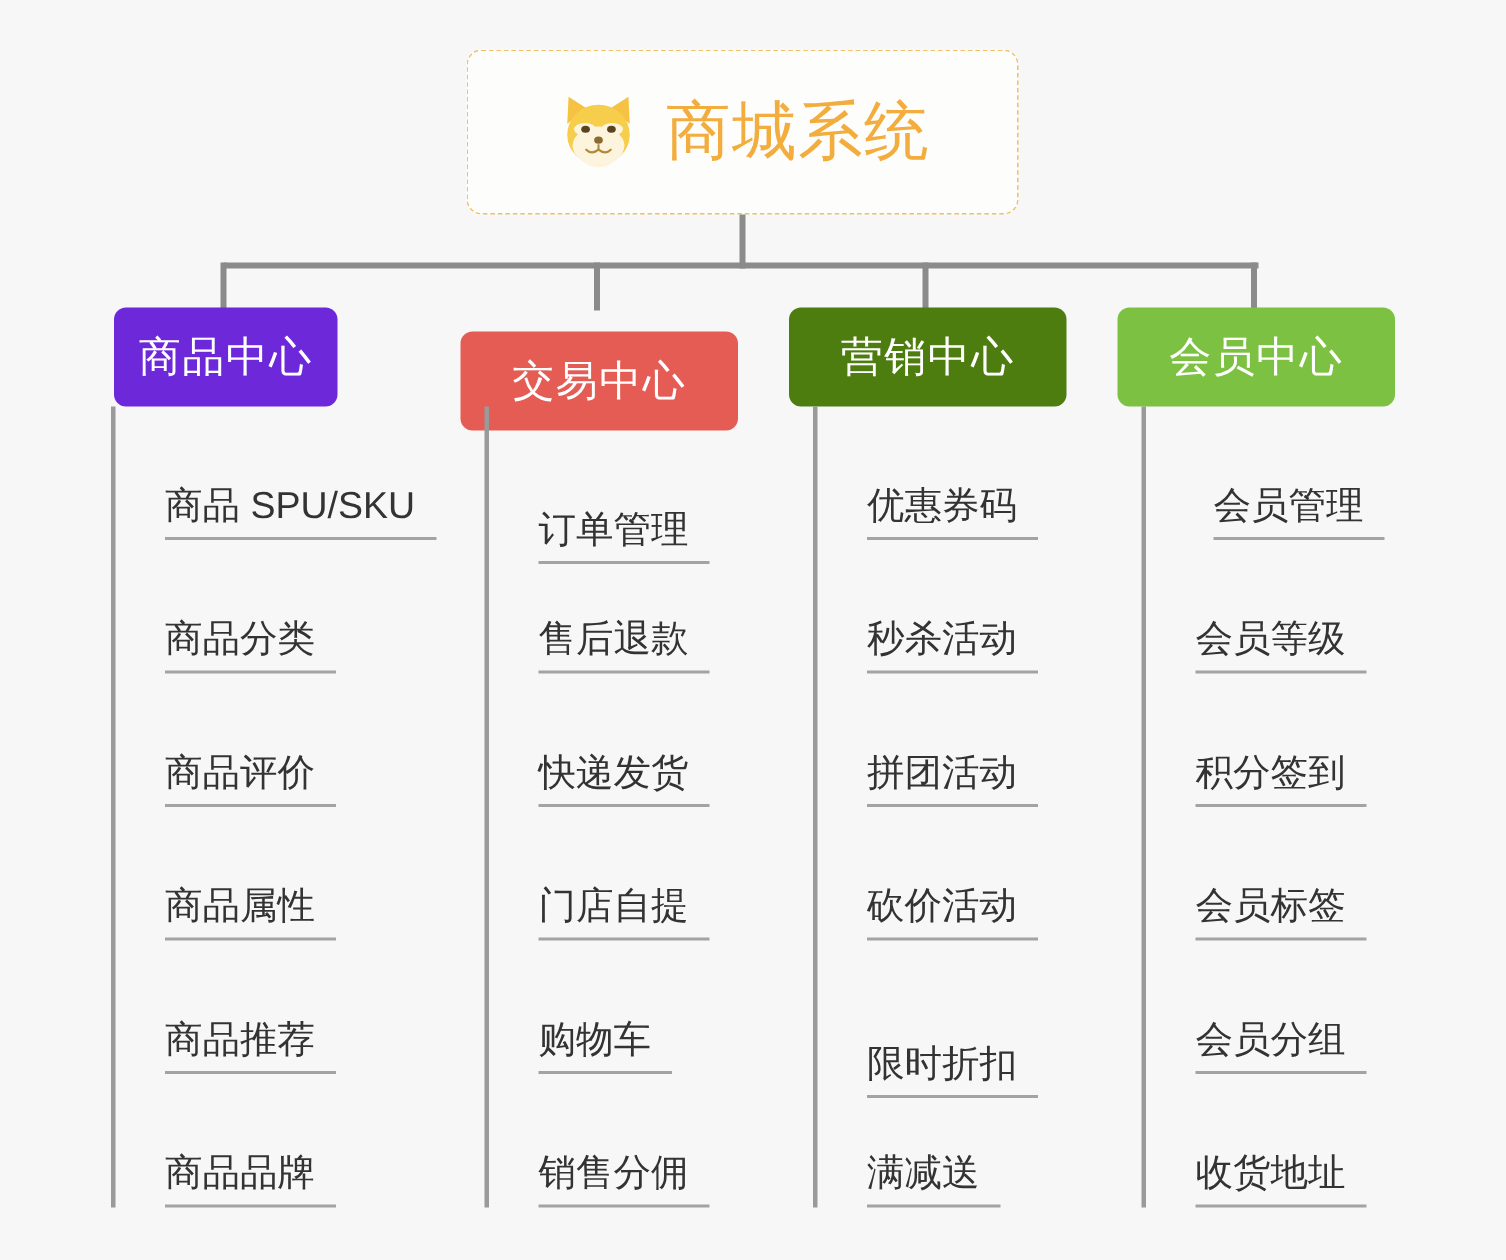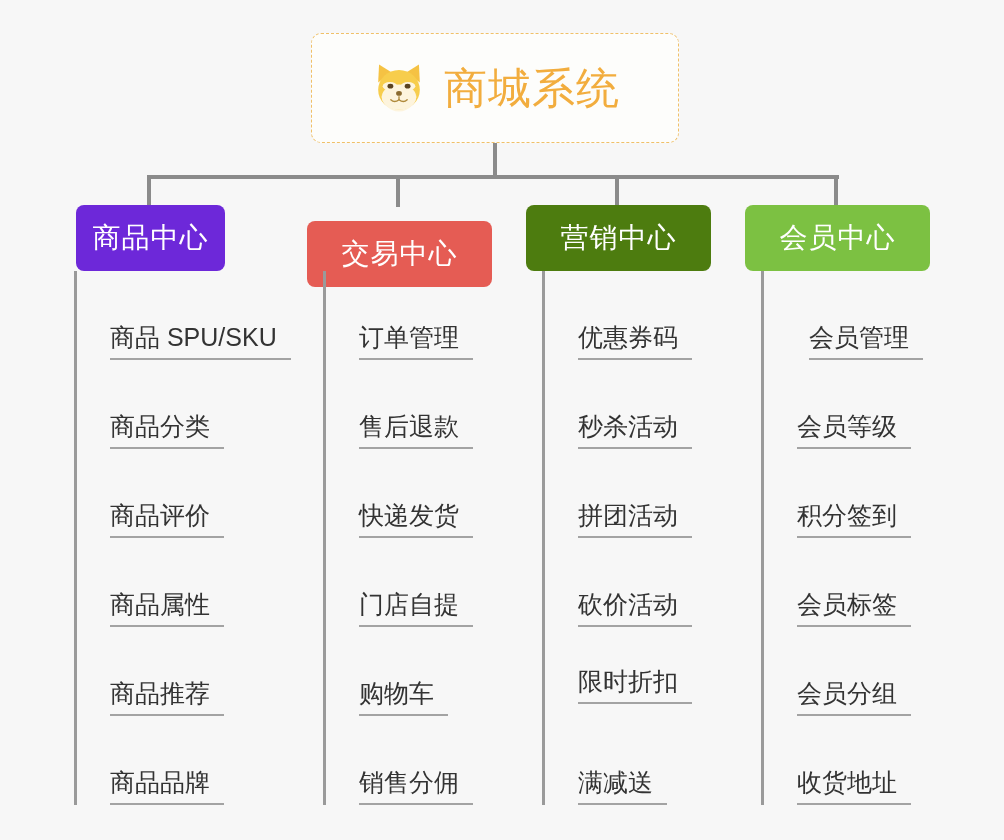--- a/index.html
+++ b/index.html
@@ -172,21 +172,21 @@
         </div>
         <div class="leaf" style="top: 445px;">
           <span class="leaf-inner">商品品牌</span>
         </div>
       </div>
       <div class="cat-box" style="left: 307px; width: 185px; background: rgb(229, 92, 84); margin-top: 16px;">
         <span>交易中心</span>
       </div>
       <div class="branch" style="left: 323px; width: 245px; height: 534px;">
         <div class="spine" style="height: 534px;"></div>
-        <div class="leaf" style="top: 0px;">
+        <div class="leaf" style="top: 16px;">
           <span class="leaf-inner">订单管理</span>
         </div>
         <div class="leaf" style="top: 89px;">
           <span class="leaf-inner">售后退款</span>
         </div>
         <div class="leaf" style="top: 178px;">
           <span class="leaf-inner">快递发货</span>
         </div>
         <div class="leaf" style="top: 267px;">
           <span class="leaf-inner">门店自提</span>
@@ -208,21 +208,21 @@
         </div>
         <div class="leaf" style="top: 89px;">
           <span class="leaf-inner">秒杀活动</span>
         </div>
         <div class="leaf" style="top: 178px;">
           <span class="leaf-inner">拼团活动</span>
         </div>
         <div class="leaf" style="top: 267px;">
           <span class="leaf-inner">砍价活动</span>
         </div>
-        <div class="leaf" style="top: 344px;">
+        <div class="leaf" style="top: 372px;">
           <span class="leaf-inner">限时折扣</span>
         </div>
         <div class="leaf" style="top: 445px;">
           <span class="leaf-inner">满减送</span>
         </div>
       </div>
       <div class="cat-box" style="left: 745px; width: 185px; background: rgb(124, 193, 66);">
         <span>会员中心</span>
       </div>
       <div class="branch" style="left: 761px; width: 245px; height: 534px;">

